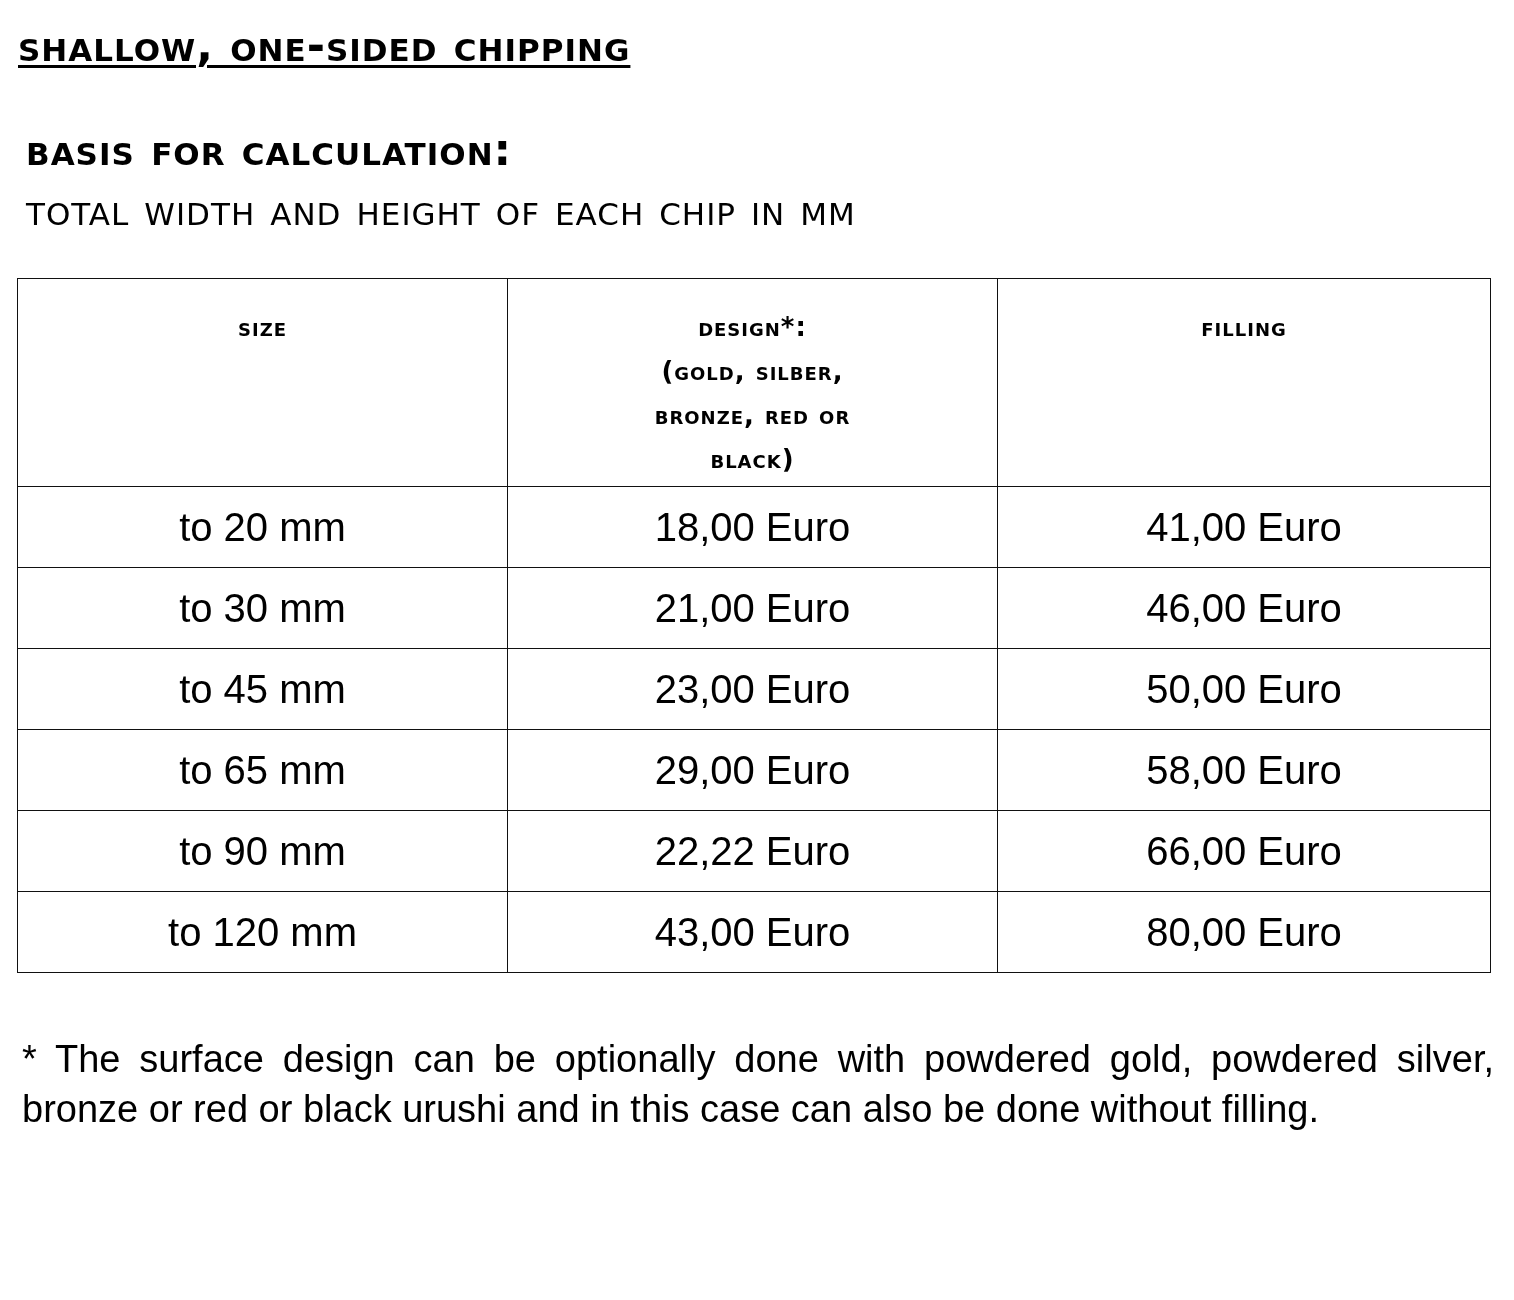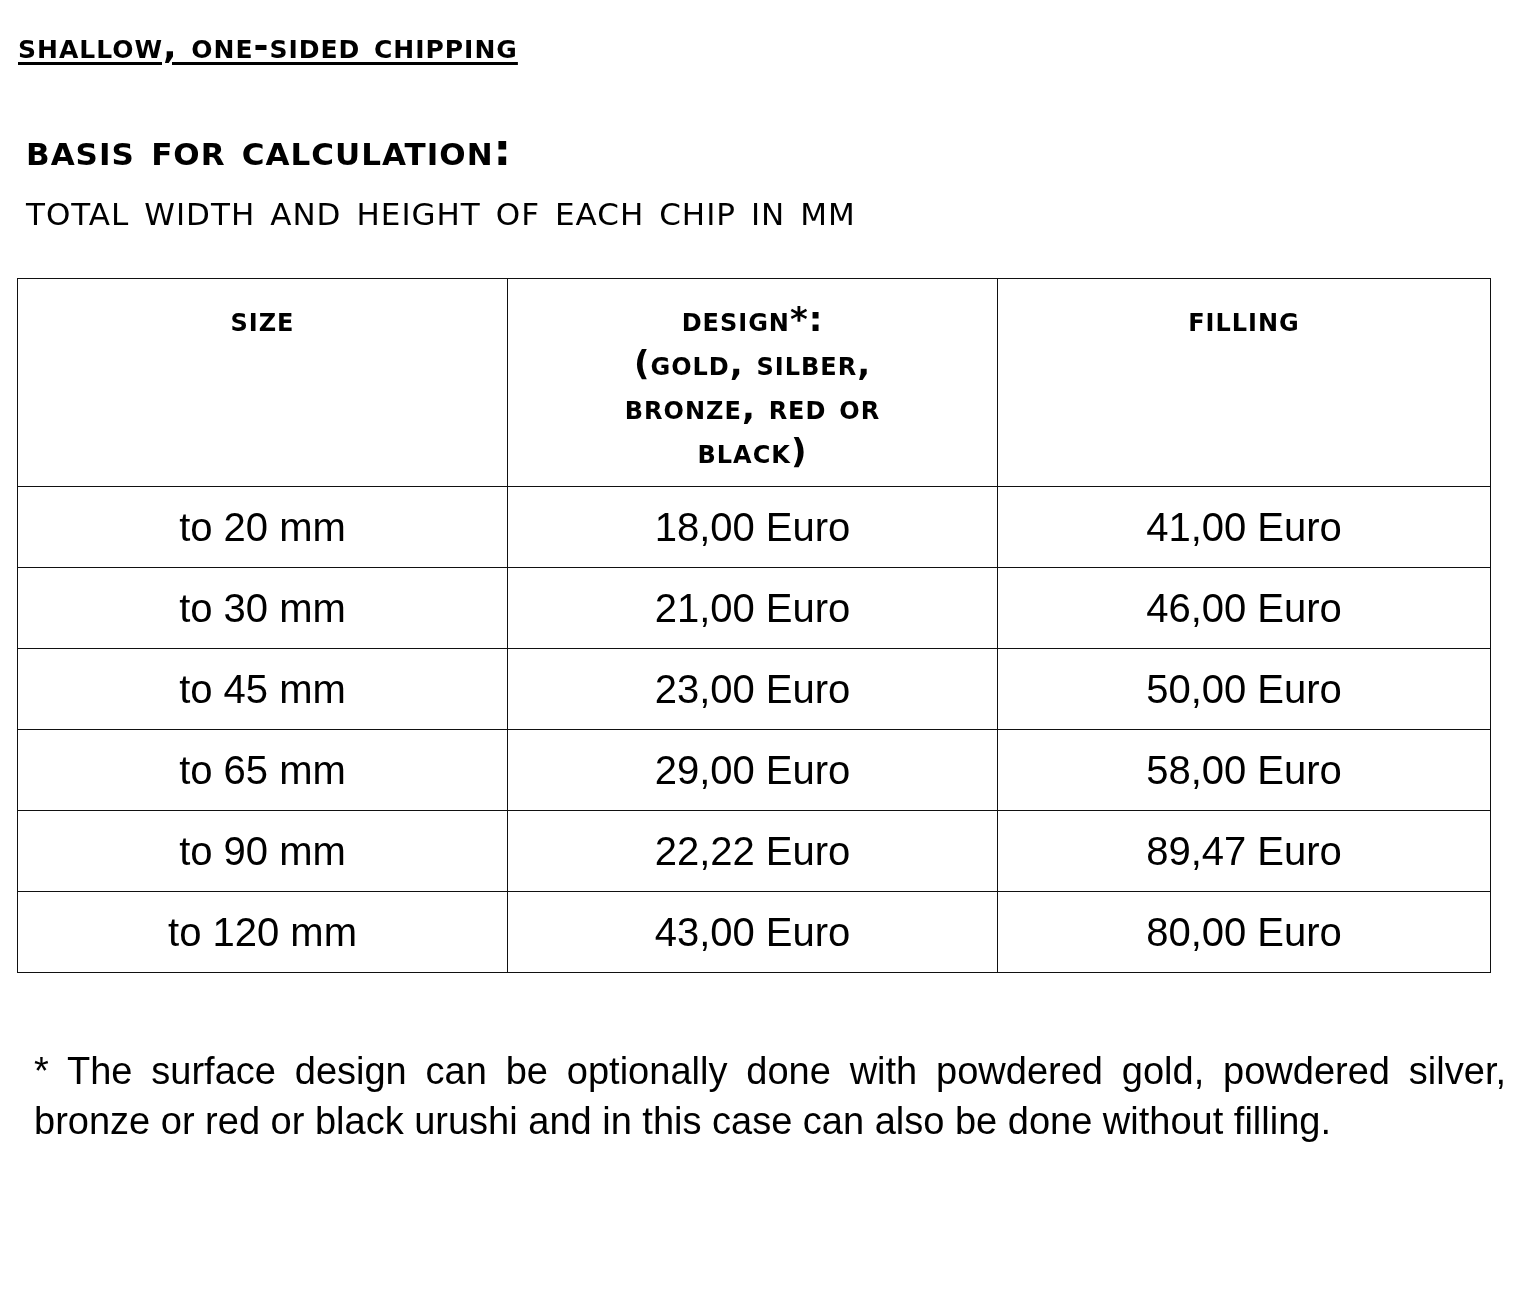--- a/index.html
+++ b/index.html
@@ -19,21 +19,21 @@
       font-family: "DejaVu Sans", sans-serif;
       font-variant: small-caps;
       font-weight: bold;
       text-transform: lowercase;
       letter-spacing: 1px;
     }
     .title {
       position: absolute;
       left: 18px;
       top: 18px;
-      font-size: 36px;
+      font-size: 44px;
       line-height: 56px;
       text-decoration: underline;
       text-decoration-thickness: 3px;
       text-underline-offset: 4px;
       margin: 0;
       white-space: nowrap;
     }
     .basis-heading {
       position: absolute;
       left: 26px;
@@ -69,43 +69,43 @@
     table.prices col.c2 { width: 490px; }
     table.prices col.c3 { width: 493px; }
     table.prices th, table.prices td {
       border: 1.5px solid #111111;
       text-align: center;
       padding: 0;
     }
     table.prices th {
       height: 208px;
       vertical-align: top;
-      font-size: 34px;
+      font-size: 26px;
       line-height: 44px;
-      padding-top: 18px;
+      padding-top: 26px;
       box-sizing: border-box;
     }
     table.prices th span { display: block; }
     table.prices td {
       height: 80px;
       font-family: "Liberation Sans", sans-serif;
       font-weight: normal;
       font-size: 40px;
       vertical-align: middle;
     }
     .footnote {
       position: absolute;
       left: 18px;
       top: 1030px;
       width: 1472px;
       font-family: "Liberation Sans", sans-serif;
       font-size: 38px;
       line-height: 50px;
       text-align: justify;
-      margin: 16px;
+      margin: 4px;
     }
   </style>
 </head>
 <body>
 
 <h1 class="title smallcaps">Shallow, one-sided chipping</h1>
 
 <h2 class="basis-heading smallcaps">Basis for calculation:</h2>
 <p class="basis-sub">Total width and height of each chip in mm</p>
 
@@ -148,21 +148,21 @@
       <td>50,00 Euro</td>
     </tr>
     <tr>
       <td>to 65 mm</td>
       <td>29,00 Euro</td>
       <td>58,00 Euro</td>
     </tr>
     <tr>
       <td>to 90 mm</td>
       <td>22,22 Euro</td>
-      <td>89,47 Euro</td>
+      <td>66,00 Euro</td>
     </tr>
     <tr>
       <td>to 120 mm</td>
       <td>43,00 Euro</td>
       <td>80,00 Euro</td>
     </tr>
   </tbody>
 </table>
 
 <p class="footnote">* The surface design can be optionally done with powdered gold, powdered silver, bronze or red or black urushi and in this case can also be done without filling.</p>

